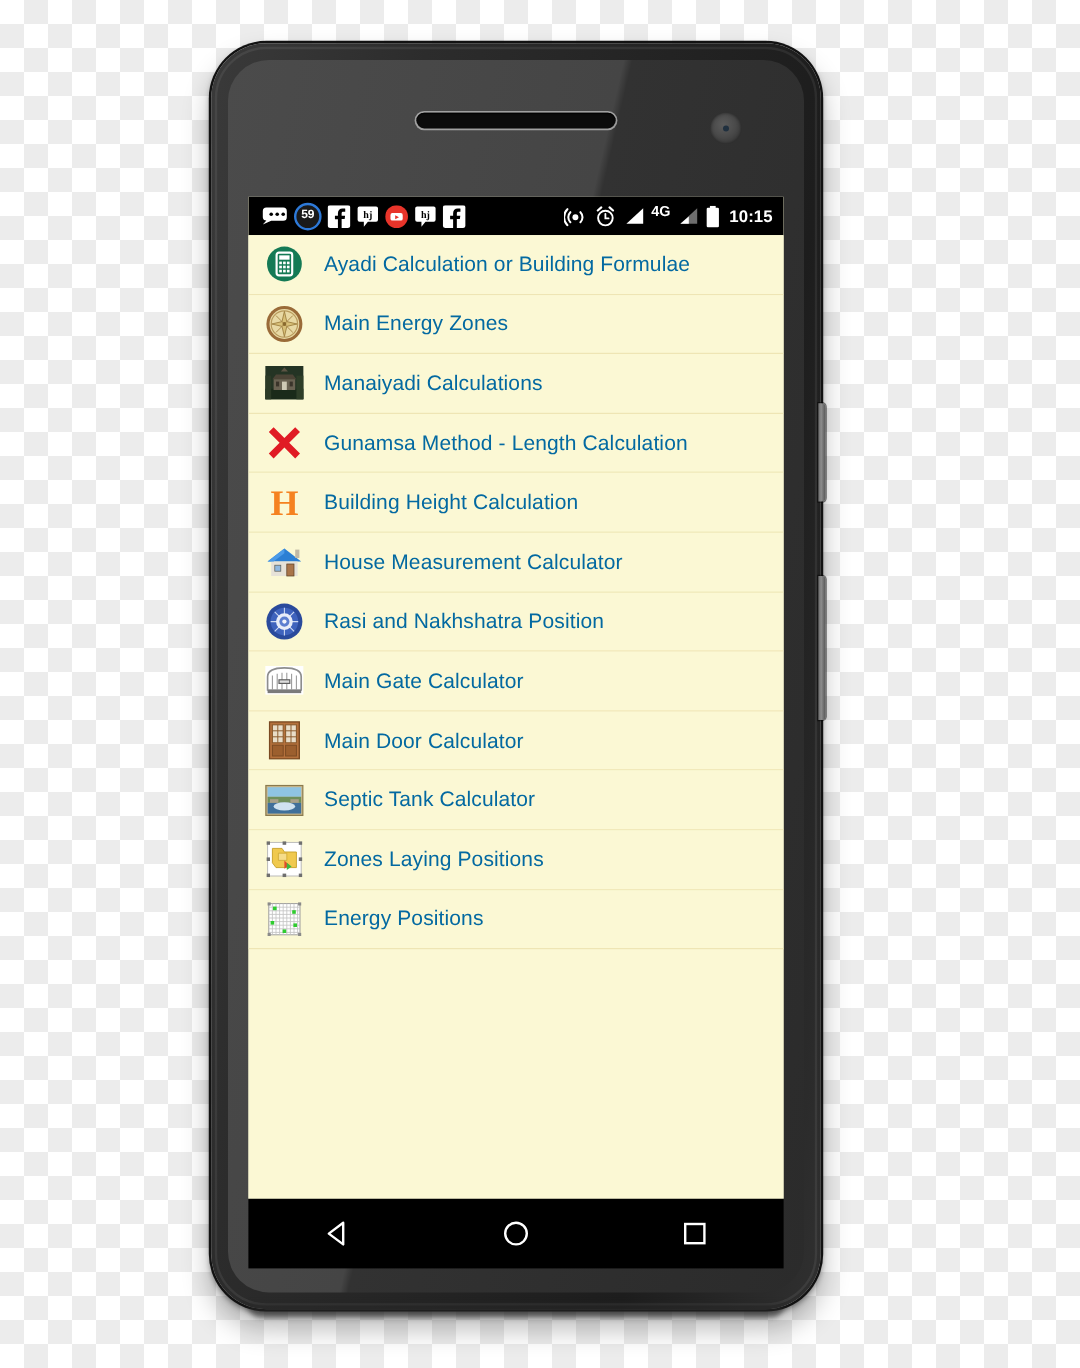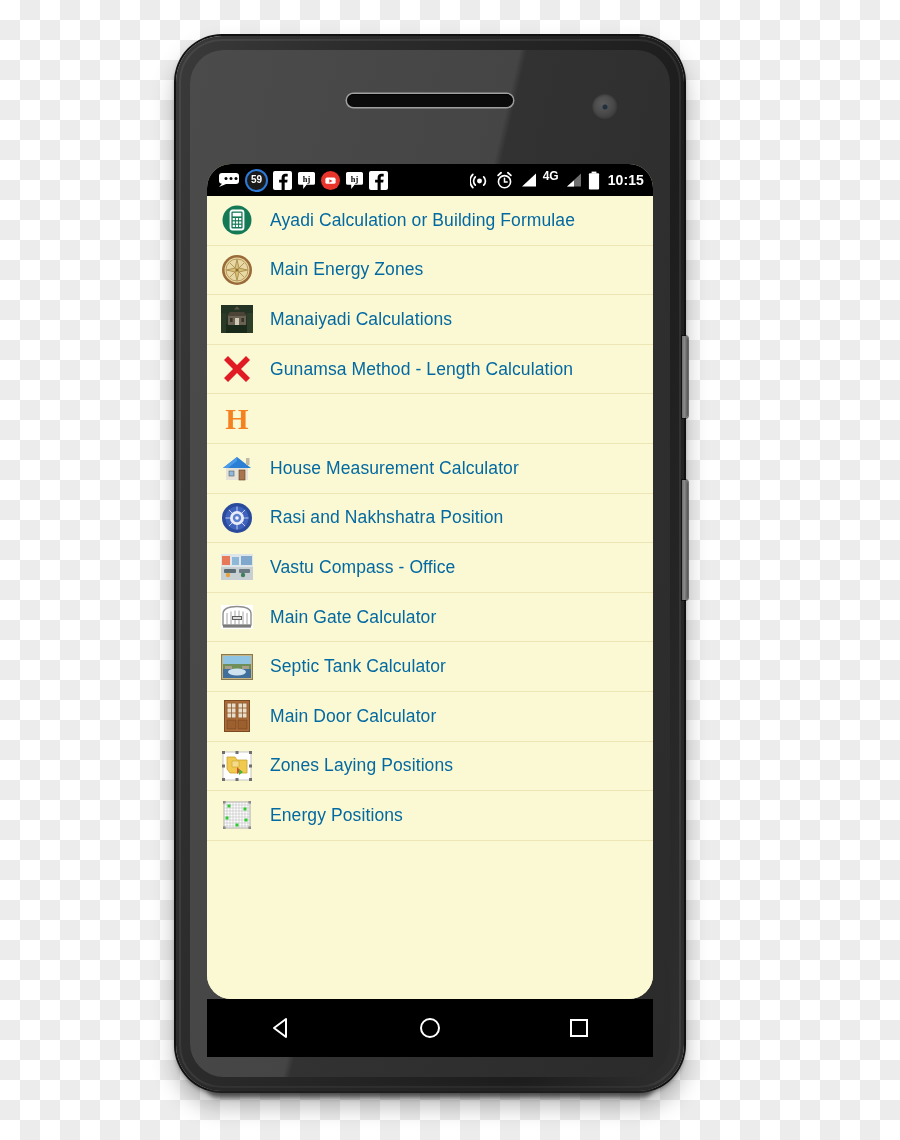--- a/index.html
+++ b/index.html
@@ -119,21 +119,20 @@
 
   
   #screen {
     position: absolute;
     left: 31px;
     top: 128px;
     width: 446px;
     height: 835px;
     background: #fbf8d4;
     overflow: hidden;
-    border-radius: 24px;
   }
 
   
   #status-bar {
     height: 32px;
     background: #000000;
     display: flex;
     align-items: center;
     padding: 0 9px 0 11px;
     box-sizing: border-box;
@@ -381,20 +380,21 @@
           </span>
           <span class="row-label">Gunamsa Method - Length Calculation</span>
         </div>
 
         <div class="list-row">
           <span class="row-icon">
             <svg width="30" height="30" viewBox="0 0 30 30">
               <text x="15" y="25" font-family="Liberation Serif, serif" font-size="30" font-weight="bold" fill="#f58220" text-anchor="middle">H</text>
             </svg>
           </span>
+          <span class="row-label">Building Height Calculation</span>
         </div>
 
         <div class="list-row">
           <span class="row-icon">
             <svg width="32" height="28" viewBox="0 0 32 28">
               <path d="M2 14 16 3l14 11z" fill="#2b7fd4"></path>
               <path d="M5 14h22v12H5z" fill="#e6e2d8"></path>
               <path d="M16 3 2 14h5L16 7z" fill="#4a9ae8"></path>
               <rect x="8" y="17" width="5" height="5" fill="#8fb8e0" stroke="#5c5c52" stroke-width=".6"></rect>
               <rect x="18" y="16" width="6" height="10" fill="#a9754a" stroke="#5c4024" stroke-width=".6"></rect>
@@ -415,82 +415,66 @@
               <circle cx="16" cy="16" r="7" fill="#e9edf8"></circle>
               <circle cx="16" cy="16" r="4.2" fill="#5d7fd0"></circle>
               <circle cx="16" cy="16" r="1.8" fill="#f2f4fb"></circle>
             </svg>
           </span>
           <span class="row-label">Rasi and Nakhshatra Position</span>
         </div>
 
 
 
-        <div class="list-row">
-          <span class="row-icon">
-            <svg width="32" height="26" viewBox="0 0 32 26">
-              <rect width="32" height="26" fill="#dfe6ea"></rect>
-              <rect y="13" width="32" height="13" fill="#c8cfd2"></rect>
-              <rect x="1" y="2" width="8" height="9" fill="#e8785a"></rect>
-              <rect x="11" y="3" width="7" height="8" fill="#8fb7d8"></rect>
-              <rect x="20" y="2" width="11" height="9" fill="#7fa8cc"></rect>
-              <rect x="3" y="15" width="12" height="4" rx="1" fill="#5a6a72"></rect>
-              <rect x="18" y="15" width="11" height="4" rx="1" fill="#6a7a82"></rect>
-              <circle cx="7" cy="21" r="2.2" fill="#e8a23c"></circle>
-              <circle cx="22" cy="21" r="2.2" fill="#3f7f5f"></circle>
-            </svg>
-          </span>
-          <span class="row-label">Vastu Compass - Office</span>
-        </div>
 
         <div class="list-row">
           <span class="row-icon">
             <svg width="32" height="24" viewBox="0 0 32 24">
               <rect width="32" height="24" fill="#ffffff"></rect>
               <path d="M2 20V9c0-5 5.5-7.5 14-7.5S30 4 30 9v11z" fill="none" stroke="#8e8e8e" stroke-width="1.4"></path>
               <g stroke="#9a9a9a" stroke-width=".9">
                 <path d="M6 20V8M10 20V6.5M14 20V5.6M18 20V5.6M22 20V6.5M26 20V8"></path>
               </g>
               <rect x="2" y="20" width="28" height="2.6" fill="#7a7a7a"></rect>
               <rect x="11" y="11" width="10" height="4" fill="#5f5f5f"></rect>
               <rect x="12" y="12" width="8" height="2" fill="#dcdcdc"></rect>
             </svg>
           </span>
           <span class="row-label">Main Gate Calculator</span>
+        </div>
+
+        <div class="list-row">
+          <span class="row-icon">
+            <svg width="26" height="32" viewBox="0 0 26 32">
+              <rect x="0.5" y="0.5" width="25" height="31" fill="#b5713c" stroke="#7a4a22" stroke-width="1.3"></rect>
+              <rect x="3" y="3" width="9" height="15" fill="#e8ddc8" stroke="#8a5a2c" stroke-width=".9"></rect>
+              <rect x="14" y="3" width="9" height="15" fill="#e8ddc8" stroke="#8a5a2c" stroke-width=".9"></rect>
+              <g stroke="#8a5a2c" stroke-width=".8">
+                <path d="M7.5 3v15M3 8h9M3 13h9M18.5 3v15M14 8h9M14 13h9"></path>
+              </g>
+              <rect x="3" y="20" width="9" height="9" fill="#9c5f2e" stroke="#7a4a22" stroke-width=".8"></rect>
+              <rect x="14" y="20" width="9" height="9" fill="#9c5f2e" stroke="#7a4a22" stroke-width=".8"></rect>
+            </svg>
+          </span>
+          <span class="row-label">Main Door Calculator</span>
         </div>
 
         <div class="list-row">
           <span class="row-icon">
             <svg width="32" height="26" viewBox="0 0 32 26">
               <rect x="0.5" y="0.5" width="31" height="25" fill="#cdbb8e" stroke="#8a7a4e" stroke-width="1.2"></rect>
               <rect x="2" y="2" width="28" height="8" fill="#8fc4e2"></rect>
               <rect x="2" y="10" width="28" height="5" fill="#6f8f5a"></rect>
               <rect x="2" y="15" width="28" height="9" fill="#3f6f9a"></rect>
               <ellipse cx="16" cy="18" rx="9" ry="3.4" fill="#cfe2ef"></ellipse>
               <rect x="4" y="12" width="7" height="3" fill="#a8a08a"></rect>
               <rect x="21" y="12" width="7" height="3" fill="#a8a08a"></rect>
             </svg>
           </span>
           <span class="row-label">Septic Tank Calculator</span>
-        </div>
-
-        <div class="list-row">
-          <span class="row-icon">
-            <svg width="26" height="32" viewBox="0 0 26 32">
-              <rect x="0.5" y="0.5" width="25" height="31" fill="#b5713c" stroke="#7a4a22" stroke-width="1.3"></rect>
-              <rect x="3" y="3" width="9" height="15" fill="#e8ddc8" stroke="#8a5a2c" stroke-width=".9"></rect>
-              <rect x="14" y="3" width="9" height="15" fill="#e8ddc8" stroke="#8a5a2c" stroke-width=".9"></rect>
-              <g stroke="#8a5a2c" stroke-width=".8">
-                <path d="M7.5 3v15M3 8h9M3 13h9M18.5 3v15M14 8h9M14 13h9"></path>
-              </g>
-              <rect x="3" y="20" width="9" height="9" fill="#9c5f2e" stroke="#7a4a22" stroke-width=".8"></rect>
-              <rect x="14" y="20" width="9" height="9" fill="#9c5f2e" stroke="#7a4a22" stroke-width=".8"></rect>
-            </svg>
-          </span>
-          <span class="row-label">Main Door Calculator</span>
         </div>
 
         <div class="list-row">
           <span class="row-icon">
             <svg width="30" height="30" viewBox="0 0 30 30">
               <rect x="1" y="1" width="28" height="28" fill="#fff" stroke="#b8b8b8" stroke-width=".8"></rect>
               <path d="M5 6h8l2 3h10v13H8l-3-4z" fill="#f0c94e" stroke="#c9a32c" stroke-width=".8"></path>
               <path d="M10 10h7v6h-7z" fill="#f5dc8a" stroke="#c9a32c" stroke-width=".6"></path>
               <path d="M15 16l4 4-4 3z" fill="#e24a2c"></path>
               <path d="M17 18l4 3-4 3z" fill="#3fb83f"></path>

